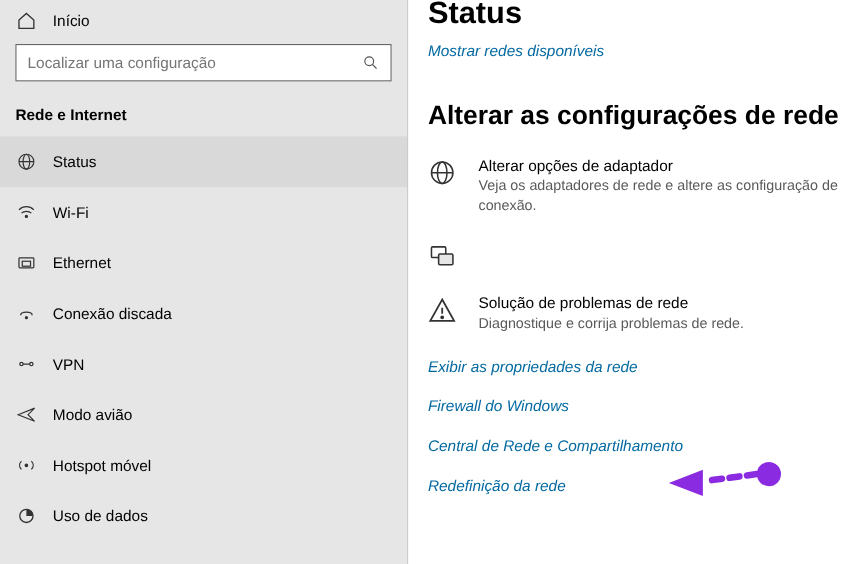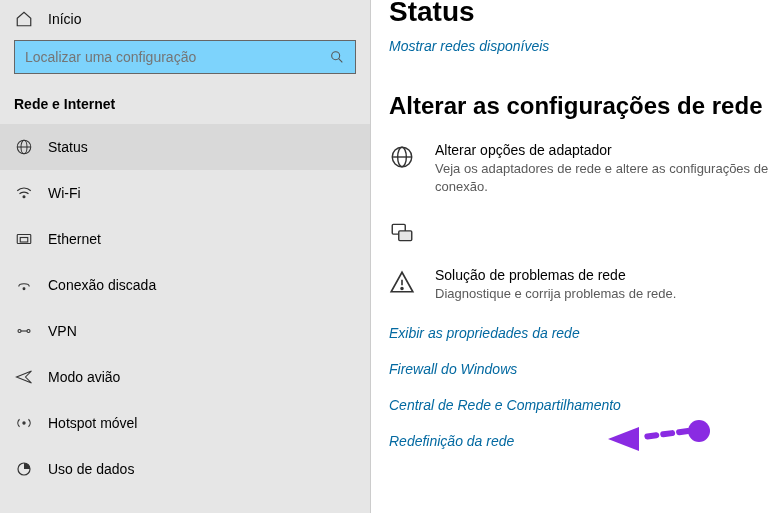--- a/index.html
+++ b/index.html
@@ -26,21 +26,21 @@
     padding: 6px 14px 12px 14px;
     gap: 14px;
   }
   .home-row .icon { width: 20px; display:flex; justify-content:center; }
   .search-wrap {
     padding: 0 14px 18px 14px;
   }
   .search {
     position: relative;
     border: 1px solid #666;
-    background: #7dd3fc;
+    background: #ffffff;
     height: 34px;
     display: flex;
     align-items: center;
     padding: 0 10px;
   }
   .search input {
     border: none;
     outline: none;
     background: transparent;
     font-size: 14px;
@@ -253,21 +253,21 @@
   <div class="option-row">
     <div class="opt-icon">
       <svg width="26" height="26" viewBox="0 0 24 24" fill="none" stroke="#333" stroke-width="1.3">
         <circle cx="12" cy="12" r="9"></circle>
           <ellipse cx="12" cy="12" rx="4" ry="9"></ellipse>
           <line x1="3" y1="12" x2="21" y2="12"></line>
       </svg>
     </div>
     <div class="opt-text">
       <div class="title">Alterar opções de adaptador</div>
-      <div class="desc">Veja os adaptadores de rede e altere as configurações de conexão.</div>
+      <div class="desc">Veja os adaptadores de rede e altere as configuração de conexão.</div>
     </div>
   </div>
 
   <div class="option-row">
     <div class="opt-icon">
       <svg width="26" height="26" viewBox="0 0 24 24" fill="none" stroke="#333" stroke-width="1.3">
         <rect x="3" y="5" width="12" height="9" rx="1"></rect>
           <rect x="9" y="11" width="12" height="9" rx="1" fill="#e6e6e6"></rect>
       </svg>
     </div>

